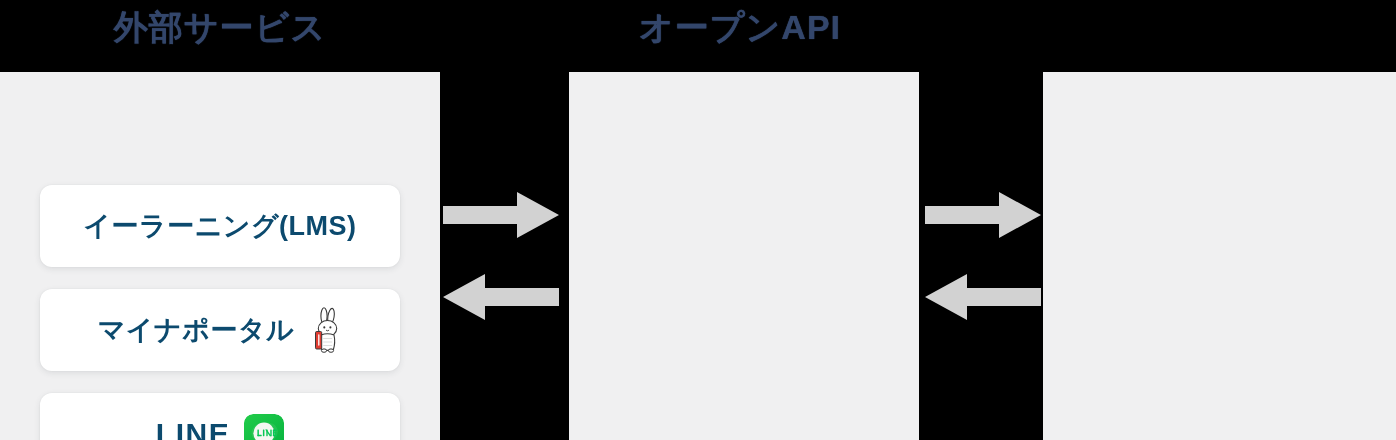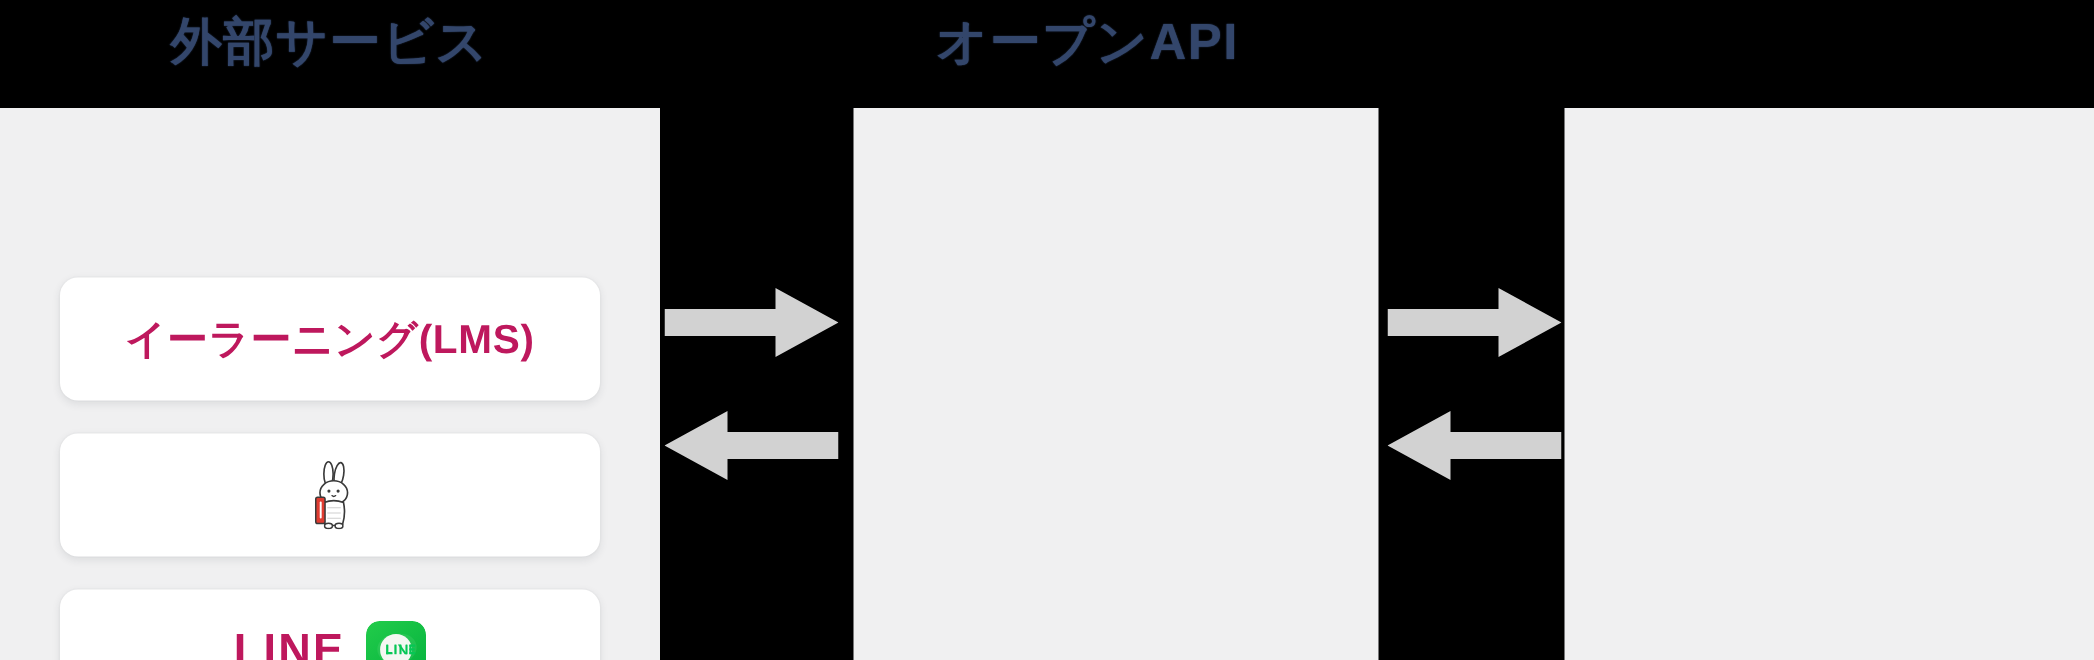--- a/index.html
+++ b/index.html
@@ -20,21 +20,21 @@
     align-items: center;
     justify-content: center;
     color: #33466b;
     font-weight: 700;
     font-size: 34px;
     letter-spacing: 1px;
     white-space: nowrap;
     text-shadow: 0 0 1px #33466b;
   }
   #hdr-left   { left: 0;     width: 440px; }
-  #hdr-mid    { left: 550px; width: 350px; }
+  #hdr-mid    { left: 565px; width: 350px; }
   #hdr-right  { left: 1043px; width: 353px; }
 
   
   .panel {
     position: absolute;
     top: 72px;
     height: 368px;
     background: #f0f0f1;
   }
   #panel-left  { left: 0;     width: 440px; }
@@ -52,21 +52,21 @@
     box-shadow: 0 2px 6px rgba(40,45,60,0.10), 0 0 0 1px rgba(0,0,0,0.015);
     display: flex;
     align-items: center;
     justify-content: center;
     gap: 14px;
   }
   #card-lms    { top: 113px; }
   #card-myna   { top: 217px; }
   #card-line   { top: 321px; }
   .card-label {
-    color: #be185d;
+    color: #0c4a6e;
     font-weight: 700;
     font-size: 27px;
     letter-spacing: 0.5px;
     white-space: nowrap;
   }
   #card-line .card-label { font-size: 30px; letter-spacing: 1.5px; }
 
   
   .mascot-maina { width: 34px; height: 46px; display: block; }
 
@@ -100,20 +100,21 @@
   <div class="col-header" id="hdr-left">外部サービス</div>
   <div class="col-header" id="hdr-mid">オープンAPI</div>
 
   <div class="panel" id="panel-left">
 
     <div class="card" id="card-lms">
       <span class="card-label">イーラーニング(LMS)</span>
     </div>
 
     <div class="card" id="card-myna">
+      <span class="card-label">マイナポータル</span>
       <span>
         <svg class="mascot-maina" viewBox="0 0 34 46" aria-hidden="true">
 
           <ellipse cx="16" cy="9" rx="3.1" ry="8.2" fill="#ffffff" stroke="#3a3a3a" stroke-width="1.1"></ellipse>
           <ellipse cx="23" cy="9.5" rx="3.1" ry="8.2" fill="#ffffff" stroke="#3a3a3a" stroke-width="1.1" transform="rotate(9 23 9.5)"></ellipse>
 
           <ellipse cx="19.5" cy="21.5" rx="9.2" ry="8" fill="#ffffff" stroke="#3a3a3a" stroke-width="1.1"></ellipse>
           <circle cx="16.3" cy="20.4" r="1.05" fill="#3a3a3a"></circle>
           <circle cx="22.4" cy="20.4" r="1.05" fill="#3a3a3a"></circle>
           <path d="M18.3 23.4q1.2 1.1 2.5 0" stroke="#3a3a3a" stroke-width="0.9" fill="none" stroke-linecap="round"></path>

